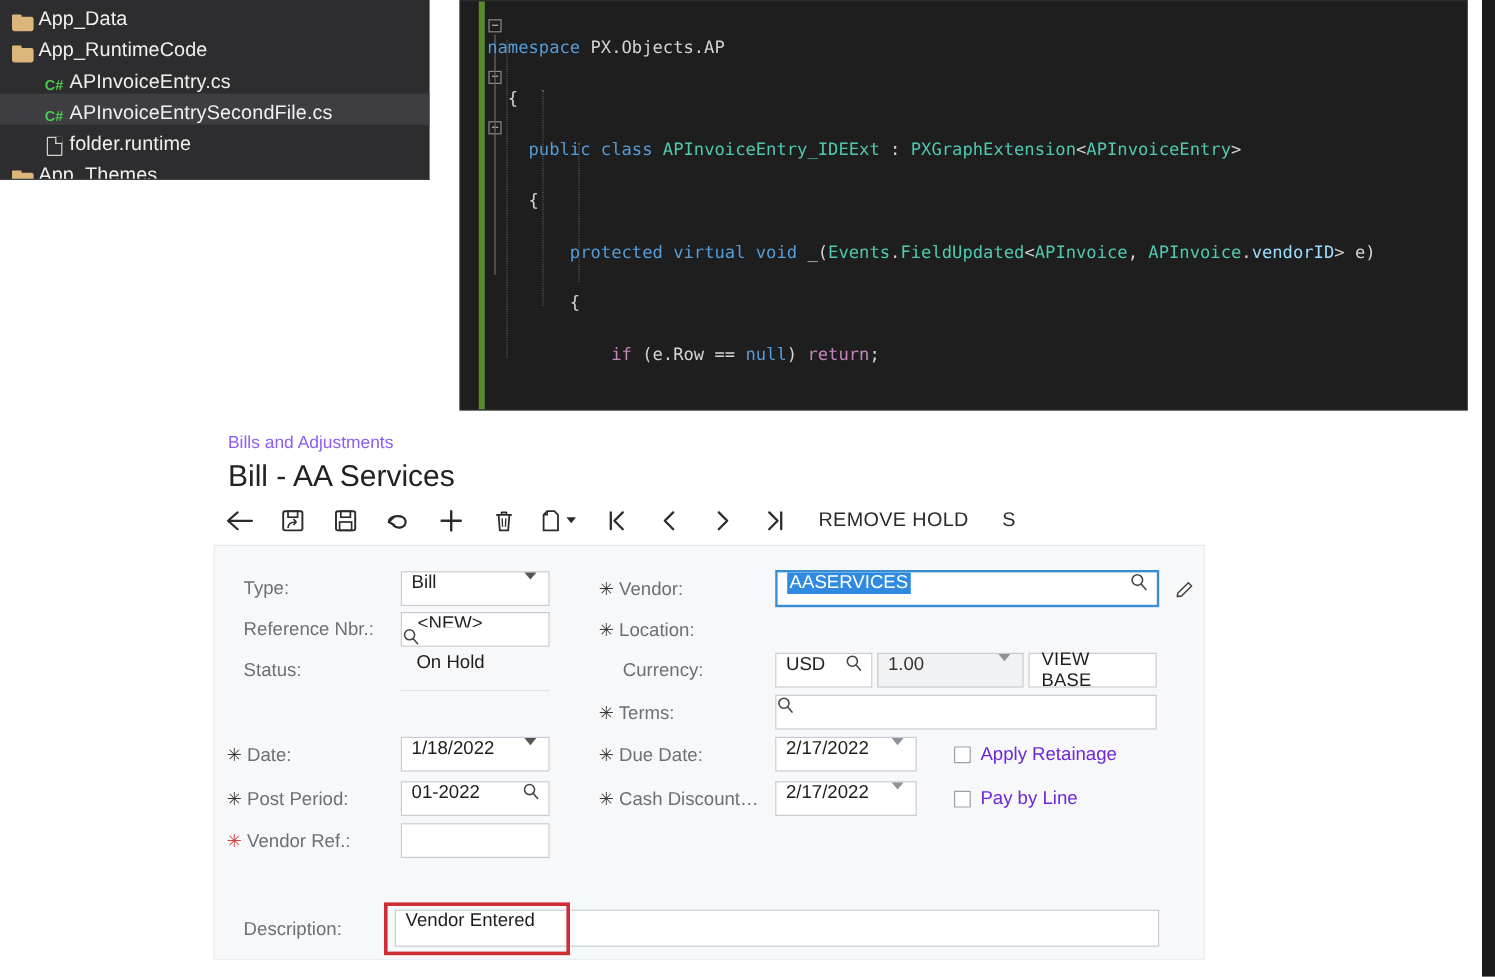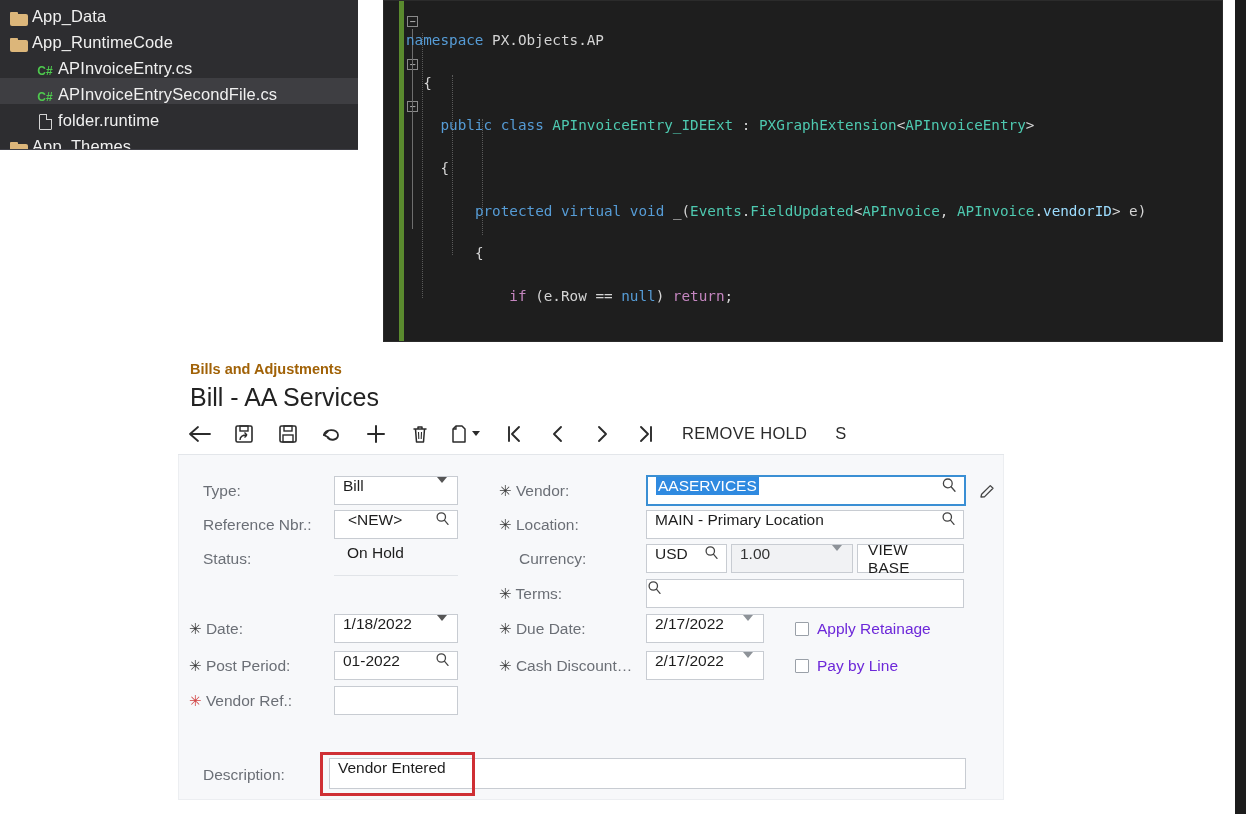--- a/index.html
+++ b/index.html
@@ -79,21 +79,21 @@
   .fold {
     position:absolute; width:11px; height:11px; border:1px solid #8a8a8a;
     background:#1e1e1e; color:#c8c8c8; font-size:10px; line-height:9px;
     text-align:center; font-family:"DejaVu Sans Mono",monospace;
   }
   .guide { position:absolute; width:0; border-left:1px dotted #5a5a5a; }
   .brace-line { position:absolute; width:0; border-left:1px solid #6e6e6e; }
 
   
   .erp-title-wrap { position:absolute; left:190px; top:360px; width:700px; }
-  .breadcrumb { font-size:14.5px; color:#a16207; line-height:18px;font-weight:bold; }
+  .breadcrumb { font-size:14.5px; color:#8b5cf6; line-height:18px; }
   .page-title { font-size:25px; color:#222; line-height:34px; margin-top:2px; font-weight:400; }
 
   .toolbar {
     position:absolute; left:178px; top:413px; width:826px; height:42px;
     background:#ffffff; display:flex; align-items:center;
     border-bottom:1px solid #e3e6ea;
   }
   .tb-btn {
     height:42px; min-width:44px; display:flex; align-items:center; justify-content:center;
     color:#2b2b2b;
@@ -317,21 +317,21 @@
       <span>Type:</span>
     </div>
     <div class="ctrl" style="left:155px; top:21px; width:124px;">
       <span class="val">Bill</span>
       <span class="caret-dn"></span>
     </div>
 
     <div class="fld-label" style="left:24px; top:61px;">
       <span>Reference Nbr.:</span>
     </div>
-    <div class="ctrl" style="left:155px; top:55px; width:124px;">
+    <div class="ctrl" style="left:155px; top:55px; width:124px;flex-direction:column;">
       <span class="val pad2">&lt;NEW&gt;</span>
       <span class="mag">
         <svg width="15" height="15" viewBox="0 0 15 15">
             <circle cx="6.3" cy="6" r="4.2" stroke="#444" stroke-width="1.3" fill="none"></circle>
             <path d="M9.4 9.2 L13 13.4" stroke="#444" stroke-width="1.3" stroke-linecap="round"></path>
           </svg>
       </span>
     </div>
 
     <div class="fld-label" style="left:24px; top:95px;">
@@ -389,29 +389,20 @@
     <div class="pencil" style="left:798px; top:26px; width:20px; height:20px;">
       <svg width="19" height="19" viewBox="0 0 19 19">
           <path d="M3 15 L3.6 12.2 L12.3 3.6 L15 6.3 L6.4 14.9 Z" stroke="#444" stroke-width="1.3" fill="none" stroke-linejoin="round"></path>
         </svg>
     </div>
 
     <div class="fld-label" style="left:320px; top:61px;">
       <span class="req">✳</span>
       <span>Location:</span>
     </div>
-    <div class="ctrl" style="left:467px; top:55px; width:318px;">
-      <span class="val">MAIN - Primary Location</span>
-      <span class="mag">
-        <svg width="15" height="15" viewBox="0 0 15 15">
-            <circle cx="6.3" cy="6" r="4.2" stroke="#444" stroke-width="1.3" fill="none"></circle>
-            <path d="M9.4 9.2 L13 13.4" stroke="#444" stroke-width="1.3" stroke-linecap="round"></path>
-          </svg>
-      </span>
-    </div>
 
     <div class="fld-label" style="left:340px; top:95px;">
       <span>Currency:</span>
     </div>
     <div class="ctrl" style="left:467px; top:89px; width:81px;">
       <span class="val">USD</span>
       <span class="mag">
         <svg width="15" height="15" viewBox="0 0 15 15">
             <circle cx="6.3" cy="6" r="4.2" stroke="#444" stroke-width="1.3" fill="none"></circle>
             <path d="M9.4 9.2 L13 13.4" stroke="#444" stroke-width="1.3" stroke-linecap="round"></path>

